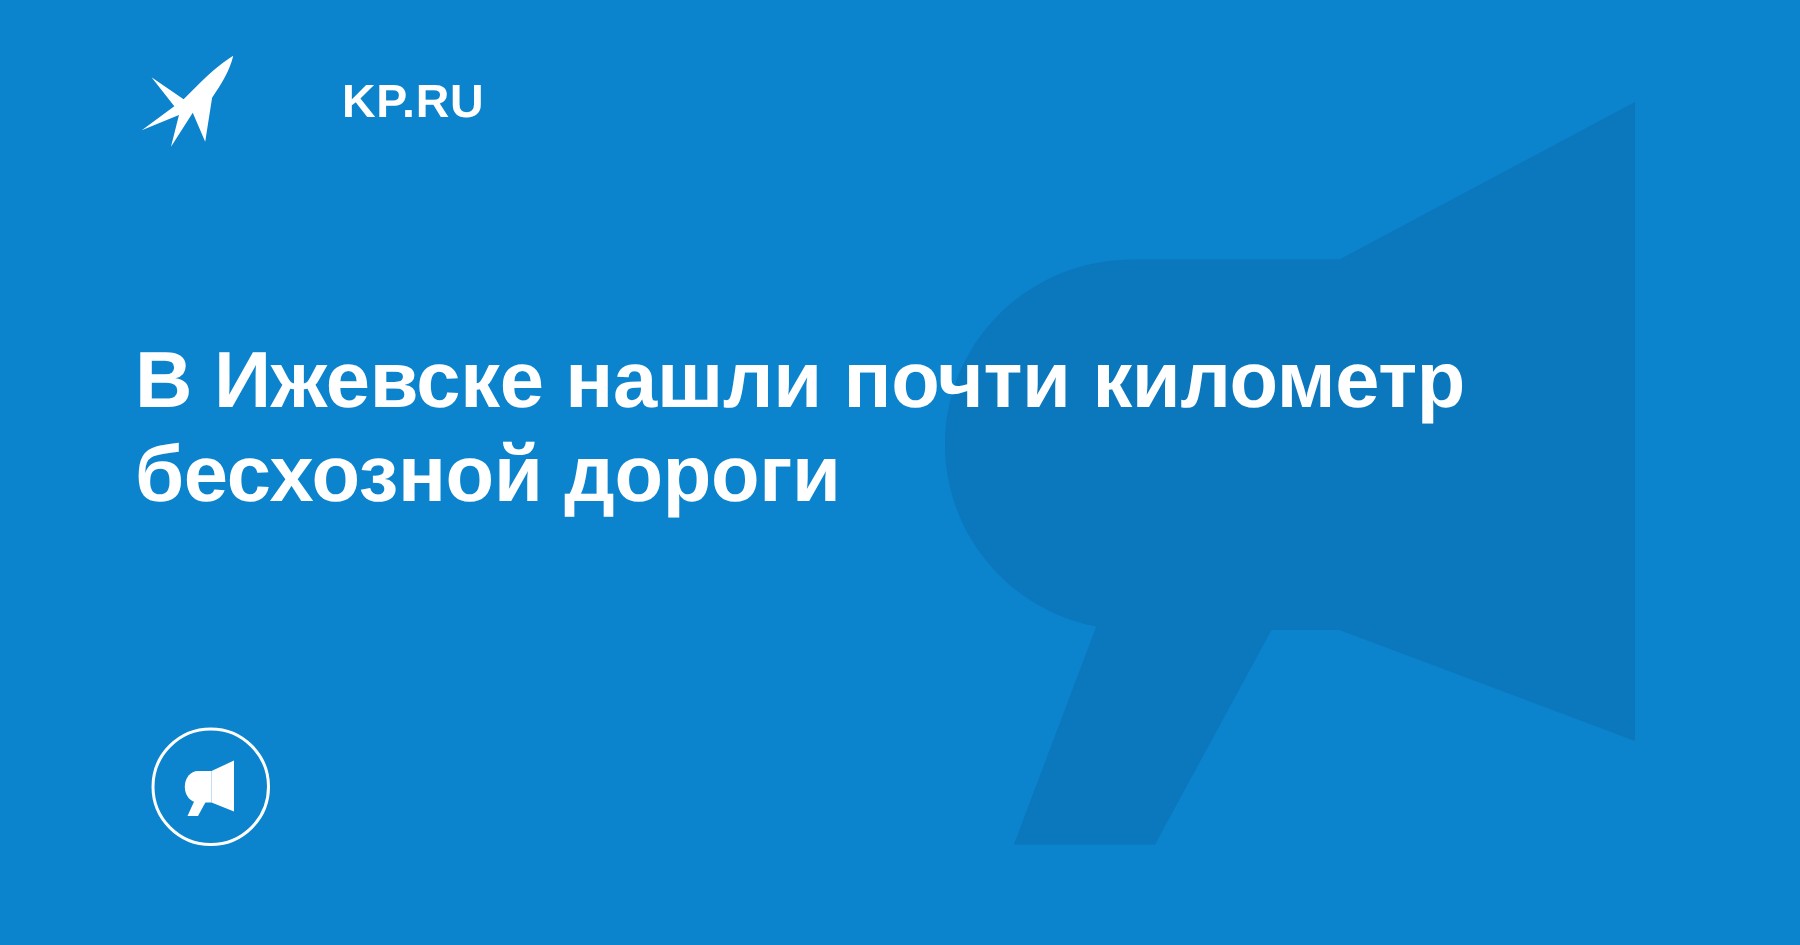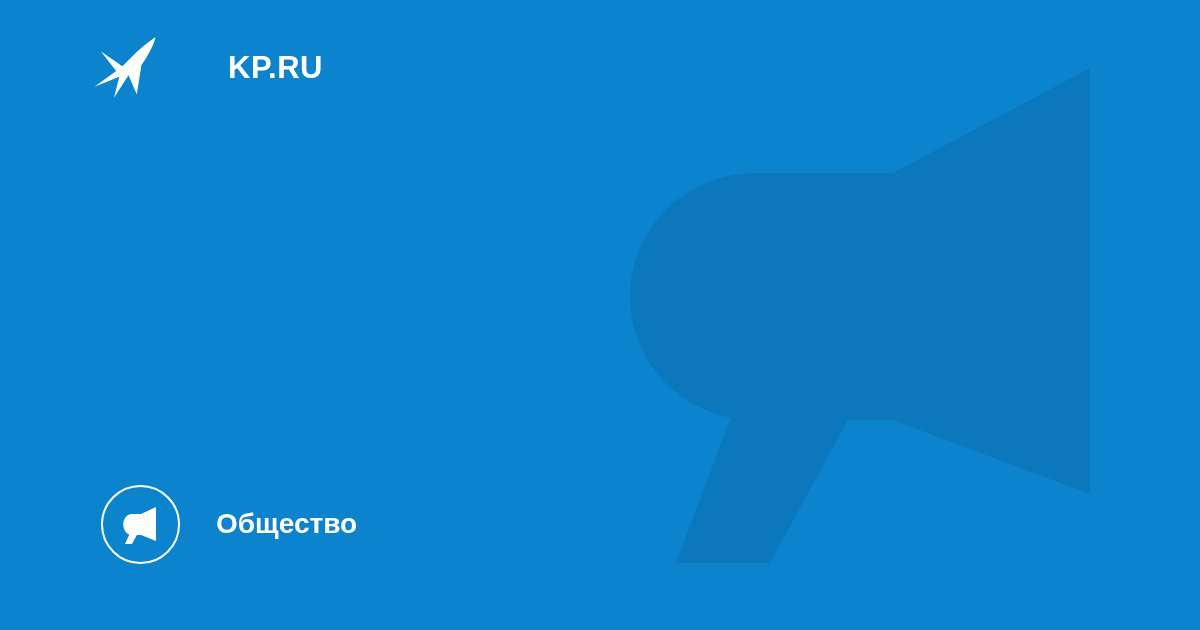--- a/index.html
+++ b/index.html
@@ -126,30 +126,31 @@
 
       <path d="M63.5,3.2 C58.2,6.4 50.0,12.8 41.6,21.0
                L30.4,32.2 L9.0,17.5 L24.2,36.9 L2.5,52.8
                L27.3,42.7 L22.0,63.8 L36.5,41.2
                L44.8,60.5 L49.4,31.2
                C55.6,22.1 61.4,12.6 63.5,3.2 Z" fill="#ffffff"></path>
     </svg>
     <span id="brand-name">KP.RU</span>
   </div>
 
+  <h1 id="headline">В Ижевске нашли почти километр
+бесхозной дороги</h1>
 
   <div id="category">
     <div id="category-icon-circle">
       <svg width="44" height="40" viewBox="0 0 44 40">
 
         <polygon points="37,3 37,37 22,31 22,10" fill="#ffffff"></polygon>
 
         <path d="M13,10 L22,10 L22,31 L13,31
                  C8.0,31 4.2,26.3 4.2,20.5
                  C4.2,14.7 8.0,10 13,10 Z" fill="#ffffff"></path>
 
         <polygon points="11,29 19,29 13,40 6,40" fill="#ffffff"></polygon>
       </svg>
     </div>
-    <span id="category-label">Общество</span>
   </div>
 
 </div>
 
 </body></html>

